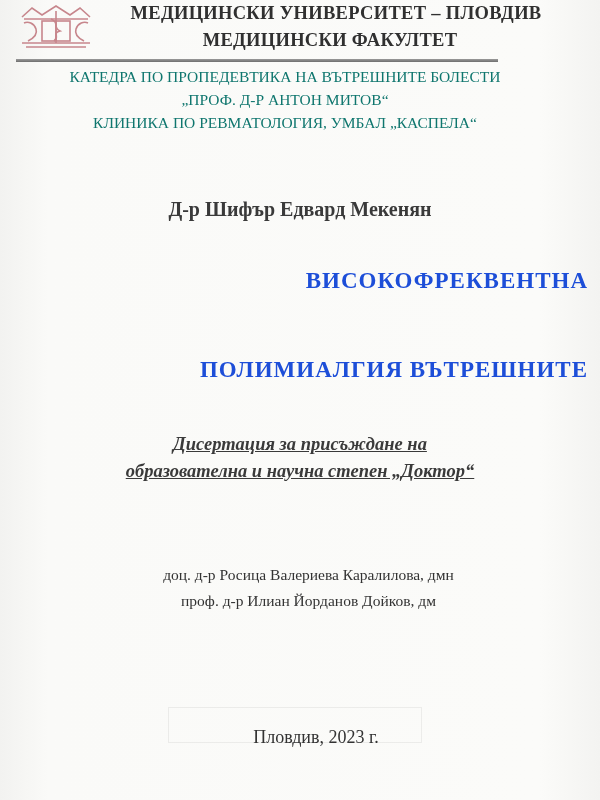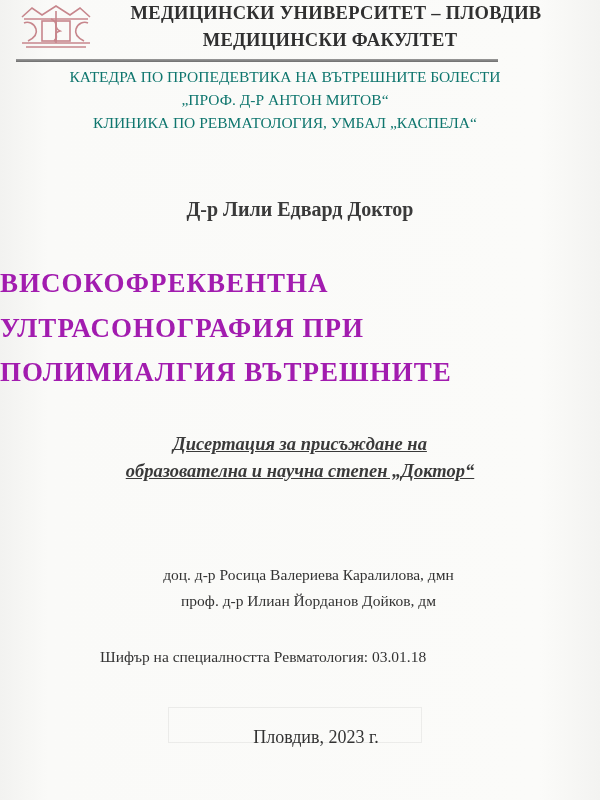--- a/index.html
+++ b/index.html
@@ -27,22 +27,22 @@
     .dept {
       position: absolute; left: 20px; right: 50px; text-align: center;
       font-size: 15.5px; color: #0f766e;
     }
     .d1 { top: 68px; } .d2 { top: 91px; } .d3 { top: 114px; }
     .author {
       position: absolute; left: 0; right: 0; top: 198px; text-align: center;
       font-size: 20px; font-weight: bold; color: #3a3a3a;
     }
     .title {
-      position: absolute; left: 0; right: 12px; text-align: left;
-      font-size: 27px; font-weight: bold; letter-spacing: 1px; color: #a21caf;
+      position: absolute; left: 0; right: 12px; text-align: right;
+      font-size: 23px; font-weight: bold; letter-spacing: 1px; color: #1d4ed8;
     }
     .t1 { top: 268px; } .t2 { top: 313px; } .t3 { top: 357px; }
     .subtitle {
       position: absolute; left: 0; right: 0; text-align: center;
       font-size: 18.5px; font-weight: bold; font-style: italic; color: #3a3a3a; text-decoration: underline;
     }
     .s1 { top: 434px; } .s2 { top: 461px; }
     .sup-head {
       position: absolute; left: 0; right: 0; top: 540px; text-align: center;
       font-size: 15.5px; font-weight: bold; color: #333;
@@ -87,30 +87,28 @@
   </div>
 
   <div class="header-line h1">МЕДИЦИНСКИ УНИВЕРСИТЕТ – ПЛОВДИВ</div>
   <div class="header-line h2">МЕДИЦИНСКИ ФАКУЛТЕТ</div>
   <div class="rule"></div>
 
   <div class="dept d1">КАТЕДРА ПО ПРОПЕДЕВТИКА НА ВЪТРЕШНИТЕ БОЛЕСТИ</div>
   <div class="dept d2">„ПРОФ. Д-Р АНТОН МИТОВ“</div>
   <div class="dept d3">КЛИНИКА ПО РЕВМАТОЛОГИЯ, УМБАЛ „КАСПЕЛА“</div>
 
-  <div class="author">Д-р Лили Едвард Доктор</div>
+  <div class="author">Д-р Шифър Едвард Мекенян</div>
 
   <div class="title t1">ВИСОКОФРЕКВЕНТНА</div>
-  <div class="title t2">УЛТРАСОНОГРАФИЯ ПРИ</div>
   <div class="title t3">ПОЛИМИАЛГИЯ ВЪТРЕШНИТЕ</div>
 
   <div class="subtitle s1">Дисертация за присъждане на</div>
   <div class="subtitle s2">образователна и научна степен „Доктор“</div>
 
   <div class="sup sp1">доц. д-р Росица Валериева Каралилова, дмн</div>
   <div class="sup sp2">проф. д-р Илиан Йорданов Дойков, дм</div>
 
-  <div class="code">Шифър на специалността Ревматология: 03.01.18</div>
 
   <div class="stamp"></div>
   <div class="city">Пловдив, 2023 г.</div>
 
 </div>
 
 </body></html>

